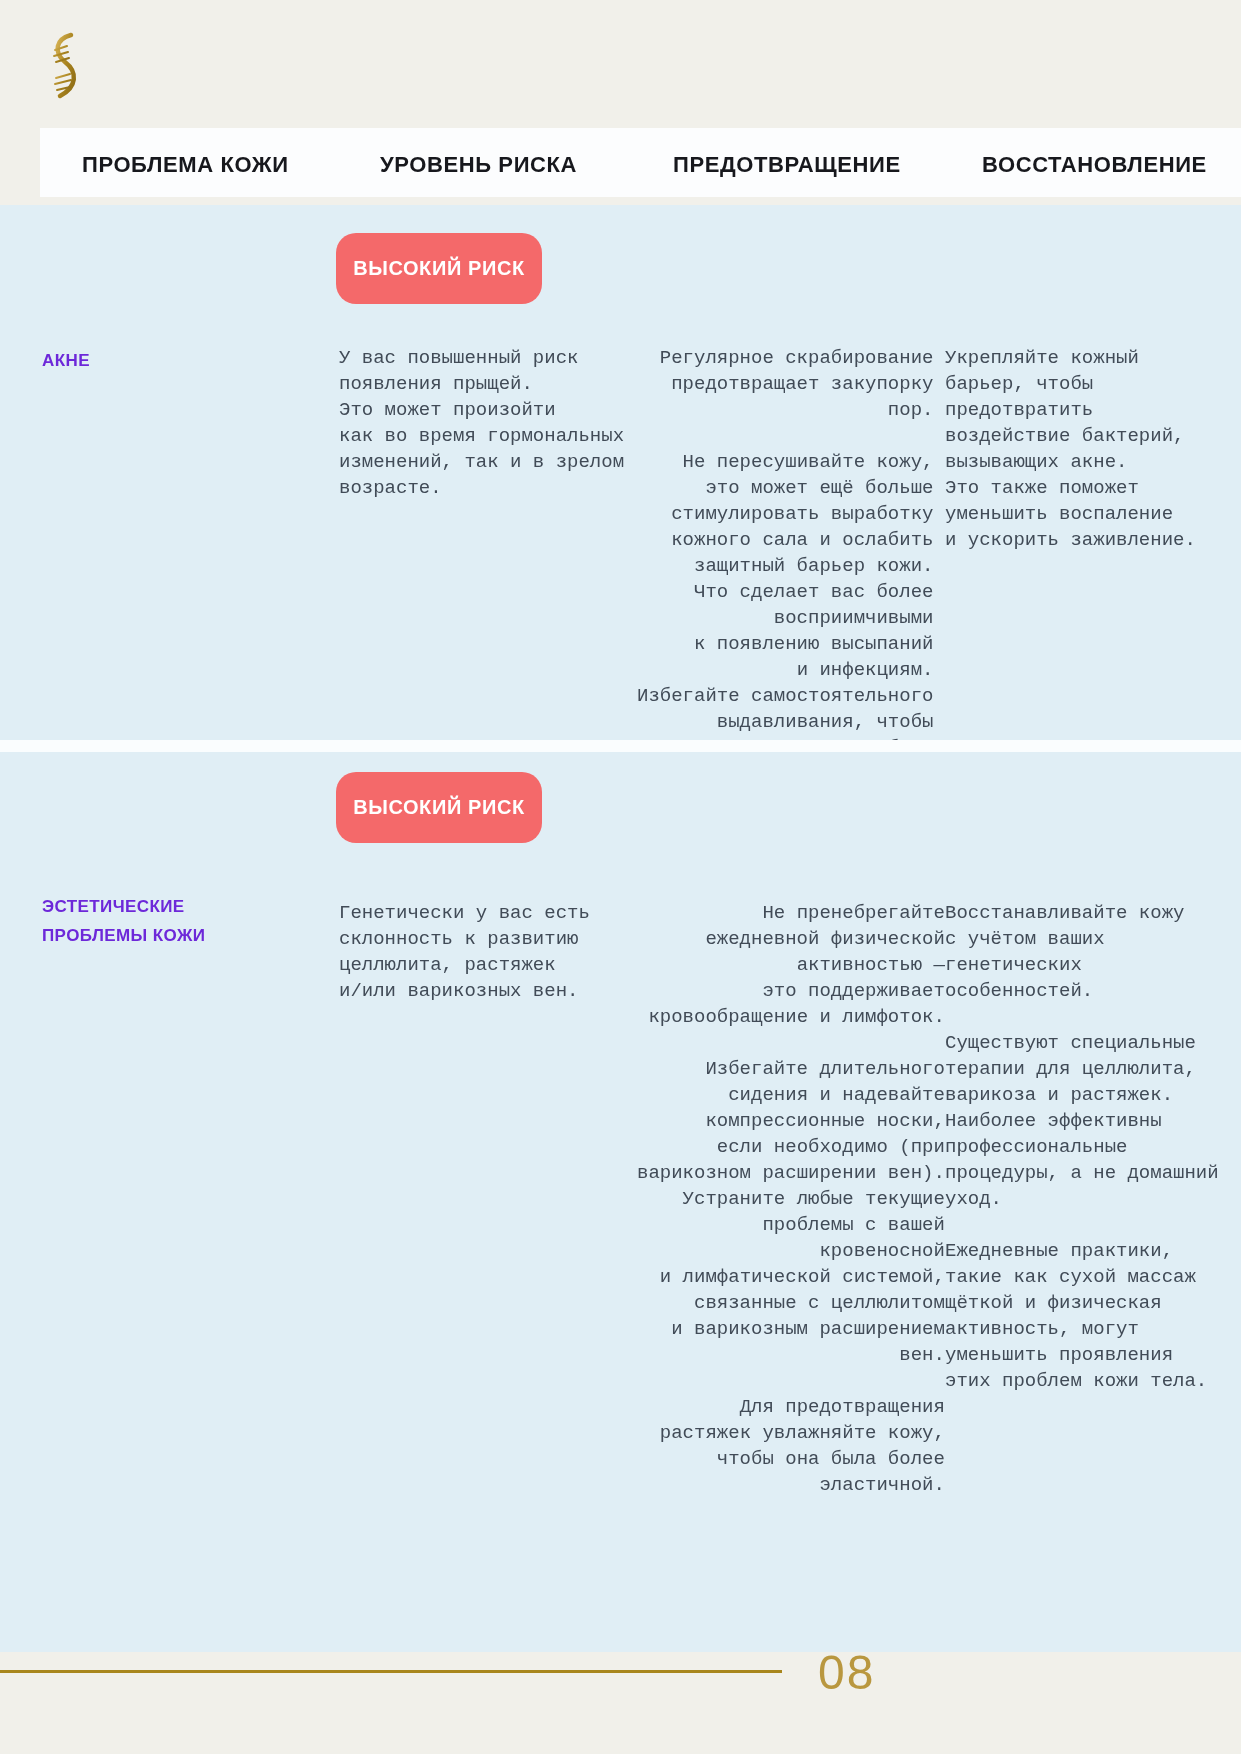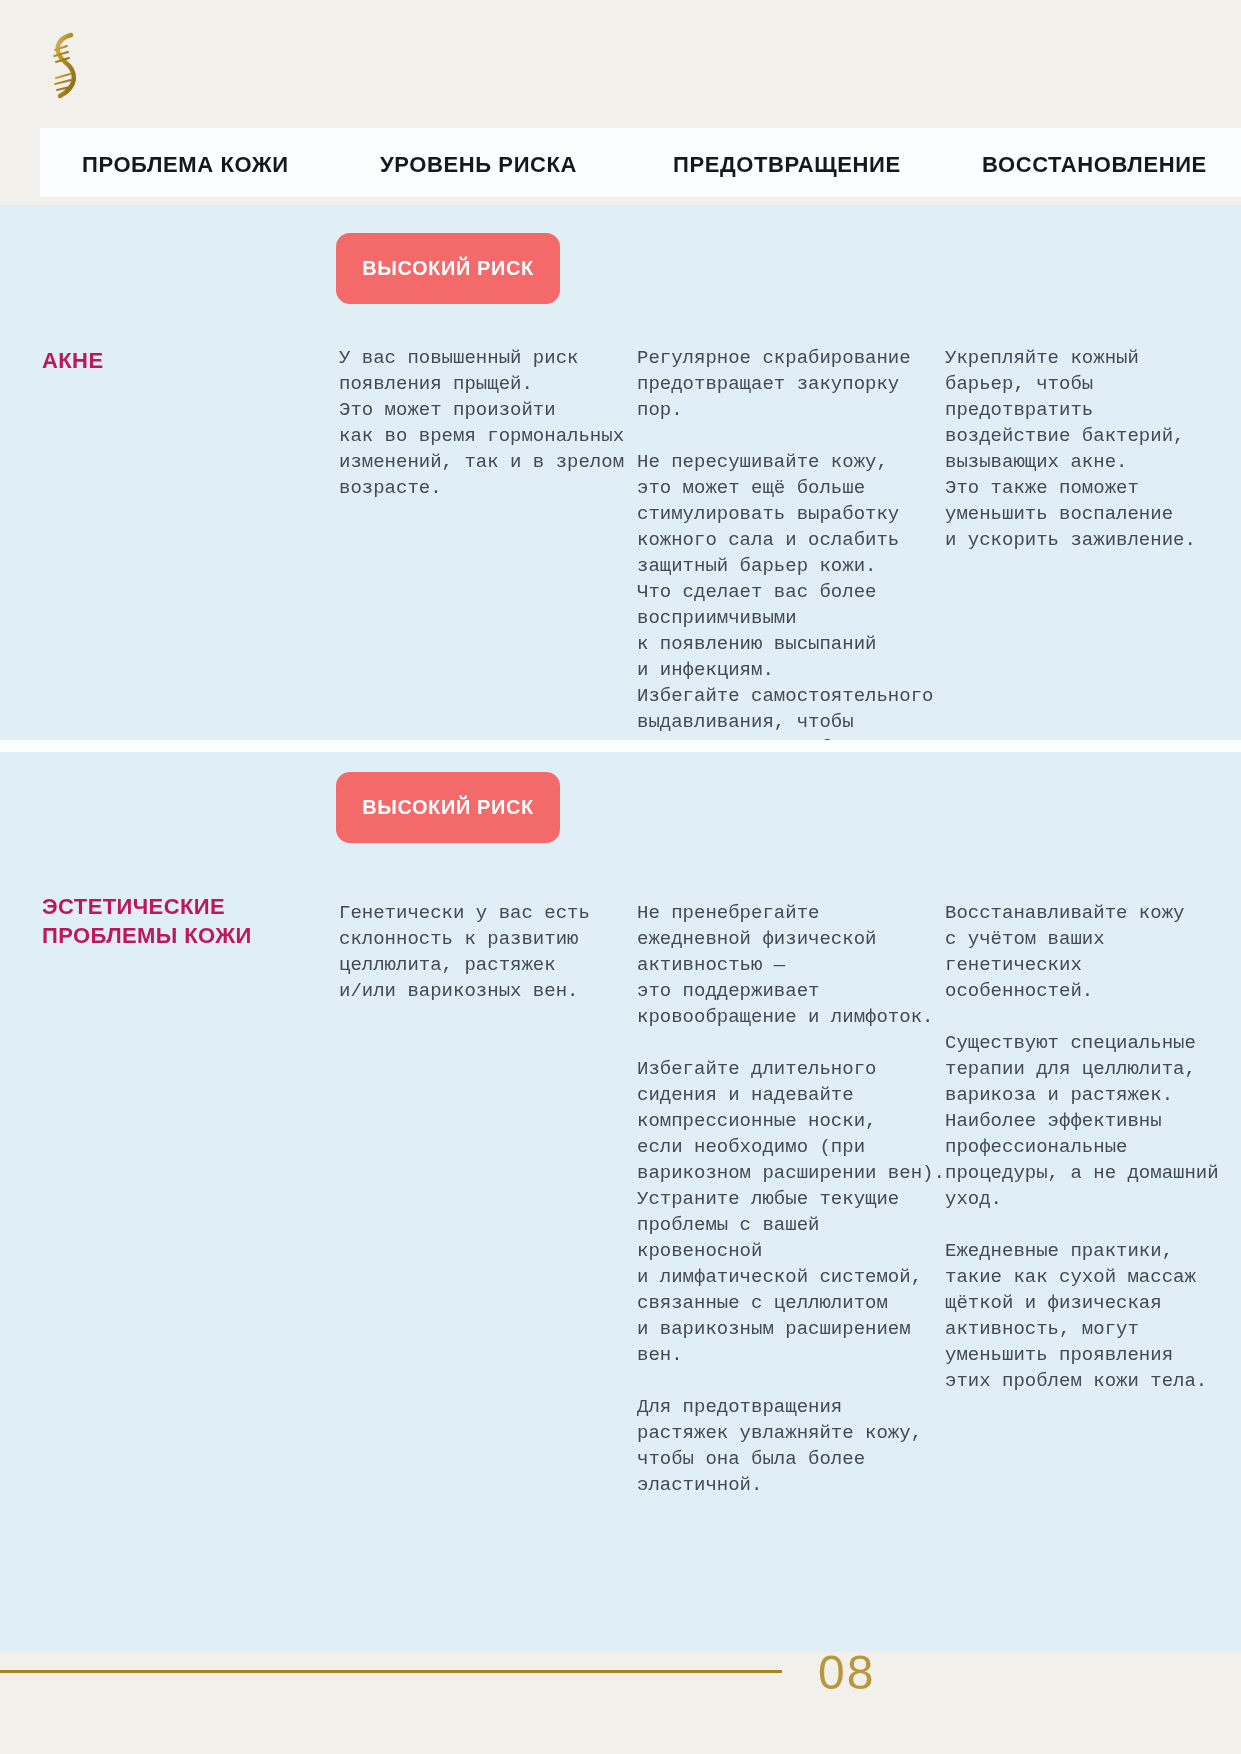--- a/index.html
+++ b/index.html
@@ -55,60 +55,60 @@
   .divider {
     position: absolute;
     left: 0; top: 740px;
     width: 1241px; height: 12px;
     background: #fafdfe;
   }
 
   .risk-badge {
     position: absolute;
     left: 336px;
-    width: 224px;
+    width: 206px;
     height: 71px;
     background: #f4696a;
-    border-radius: 14px;
+    border-radius: 20px;
     display: flex;
     align-items: center;
     justify-content: center;
     color: #ffffff;
     font-size: 20px;
     font-weight: bold;
     letter-spacing: 0.6px;
     white-space: pre;
   }
   .s1 .risk-badge { top: 28px; }
   .s2 .risk-badge { top: 20px; }
 
   .problem-label {
     position: absolute;
     left: 42px;
-    font-size: 22px;
+    font-size: 17px;
     font-weight: bold;
     line-height: 29px;
     letter-spacing: 0.4px;
-    color: #be185d;
+    color: #6d28d9;
     white-space: pre;
   }
   .s1 .problem-label { top: 141px; }
   .s2 .problem-label { top: 140px; }
 
   .text-col {
     position: absolute;
     font-size: 19px;
     line-height: 26px;
     color: #414b57;
     font-family: Liberation Mono, monospace;
   }
   .s1 .text-col { top: 140px; }
   .s2 .text-col { top: 148px; }
   .text-col.c2 { left: 339px; }
-  .text-col.c3 { left: 637px; }
+  .text-col.c3 { left: 637px; text-align: right; }
   .text-col.c4 { left: 945px; }
   .text-col p {
     white-space: pre;
     margin: 0 0 26px 0;
   }
   .text-col p:last-child { margin-bottom: 0; }
 
   .footer-line {
     position: absolute;
     left: 0; top: 1670px;

